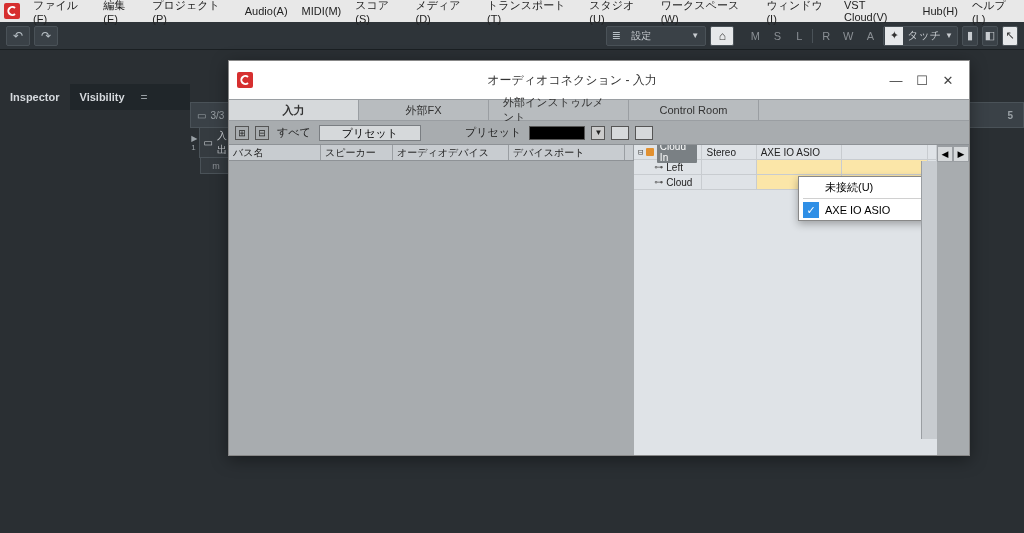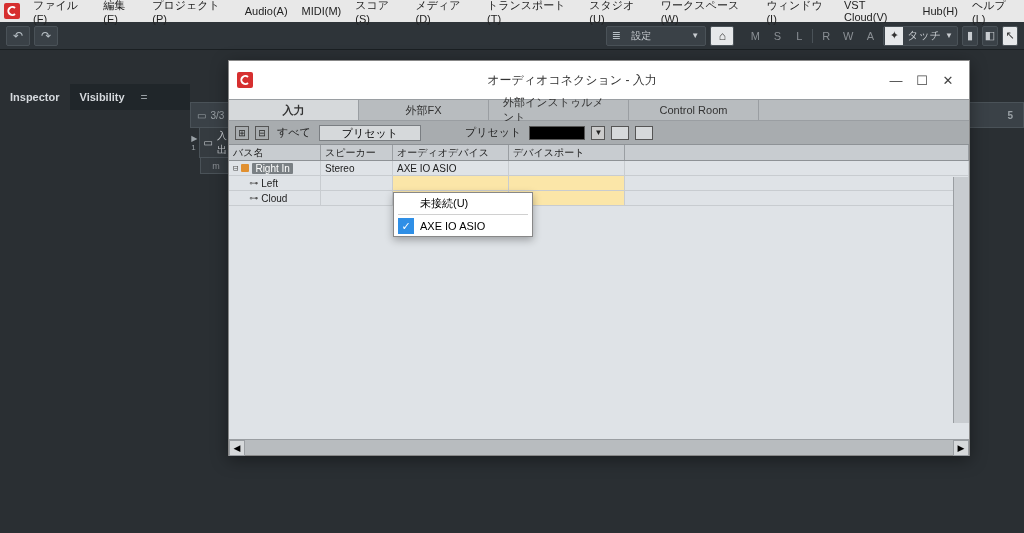--- a/index.html
+++ b/index.html
@@ -52,21 +52,21 @@
   .dlg-tab.wide{width:130px;justify-content:center;}
   .dlg-tab.active{background:#d6d9db;font-weight:bold;}
   .dlg-toolbar{height:24px;background:#a8acaf;display:flex;align-items:center;font-size:11px;color:#222;padding:0 6px;gap:6px;border-bottom:1px solid #8e9296;}
   .dlg-toolbar .box{width:14px;height:14px;border:1px solid #555;display:flex;align-items:center;justify-content:center;font-size:9px;}
   .dlg-toolbar .add-btn{background:#d6d9db;border:1px solid #7a7e82;height:16px;padding:0 22px;font-size:11px;}
   .dlg-toolbar .label{padding:0 2px;}
   .dlg-toolbar .preset{background:#000;border:1px solid #555;width:56px;height:14px;}
   .dlg-toolbar .dd2{width:14px;height:14px;border:1px solid #555;font-size:8px;display:flex;align-items:center;justify-content:center;background:#ccc;}
   .dlg-toolbar .misc-btn{width:18px;height:14px;border:1px solid #555;background:#d6d9db;}
 
-  .dlg-body{flex:1;background:#a8acaf;position:relative;display:flex;flex-direction:column;}
+  .dlg-body{flex:1;background:#a8acaf;position:relative;display:flex;flex-direction:row;}
   .col-head{height:16px;display:flex;font-size:10px;color:#222;border-bottom:1px solid #8e9296;background:#c8ccd0;}
   .col-head > div{border-right:1px solid #9a9ea2;padding:0 4px;display:flex;align-items:center;}
   .c1{width:92px;} .c2{width:72px;} .c3{width:116px;} .c4{width:116px;} .c5{flex:1;}
 
   .grid{flex:1;background:#dfe3e7;overflow:hidden;position:relative;}
   .grid-row{height:15px;display:flex;font-size:10px;color:#222;border-bottom:1px solid #c8ccd0;}
   .grid-row > div{border-right:1px solid #c8ccd0;padding:0 4px;display:flex;align-items:center;gap:3px;}
   .grid-row.hl .c3-cell, .grid-row.hl .c4-cell{background:#fbe6a8;}
   .sel{background:#7a8084;color:#fff;padding:0 3px;border-radius:1px;}
   .tree-ind{font-family:monospace;font-size:9px;color:#555;}
@@ -214,21 +214,21 @@
       <div class="c3">オーディオデバイス</div>
       <div class="c4">デバイスポート</div>
       <div class="c5"></div>
     </div>
 
     <div class="grid">
       <div class="grid-row">
         <div class="c1">
             <span class="tree-ind">⊟</span>
             <span class="spk"></span>
-            <span class="sel">Right In</span>
+            <span class="sel">Cloud In</span>
           </div>
         <div class="c2">Stereo</div>
         <div class="c3 c3-cell">AXE IO ASIO</div>
         <div class="c4 c4-cell"></div>
         <div class="c5"></div>
       </div>
       <div class="grid-row hl">
         <div class="c1">
             <span class="tree-ind">&nbsp;&nbsp;&nbsp;⊶</span>
             <span>Left</span>

